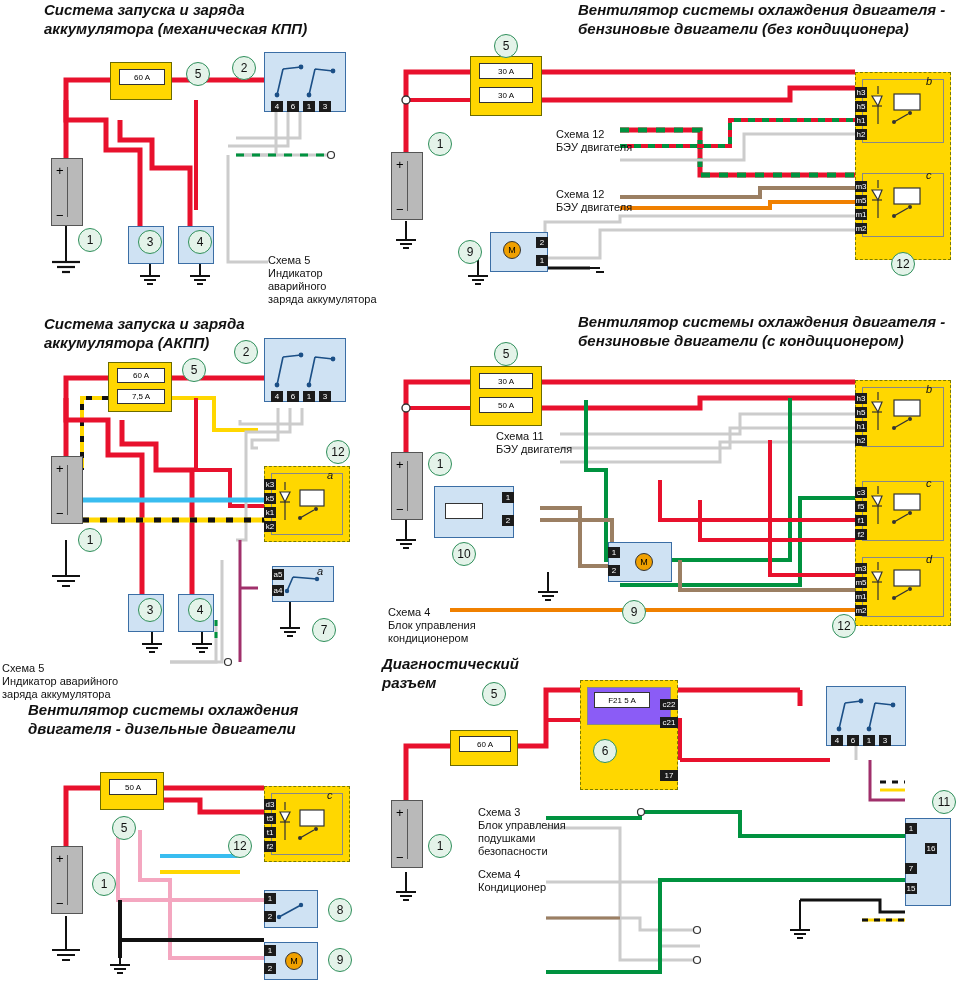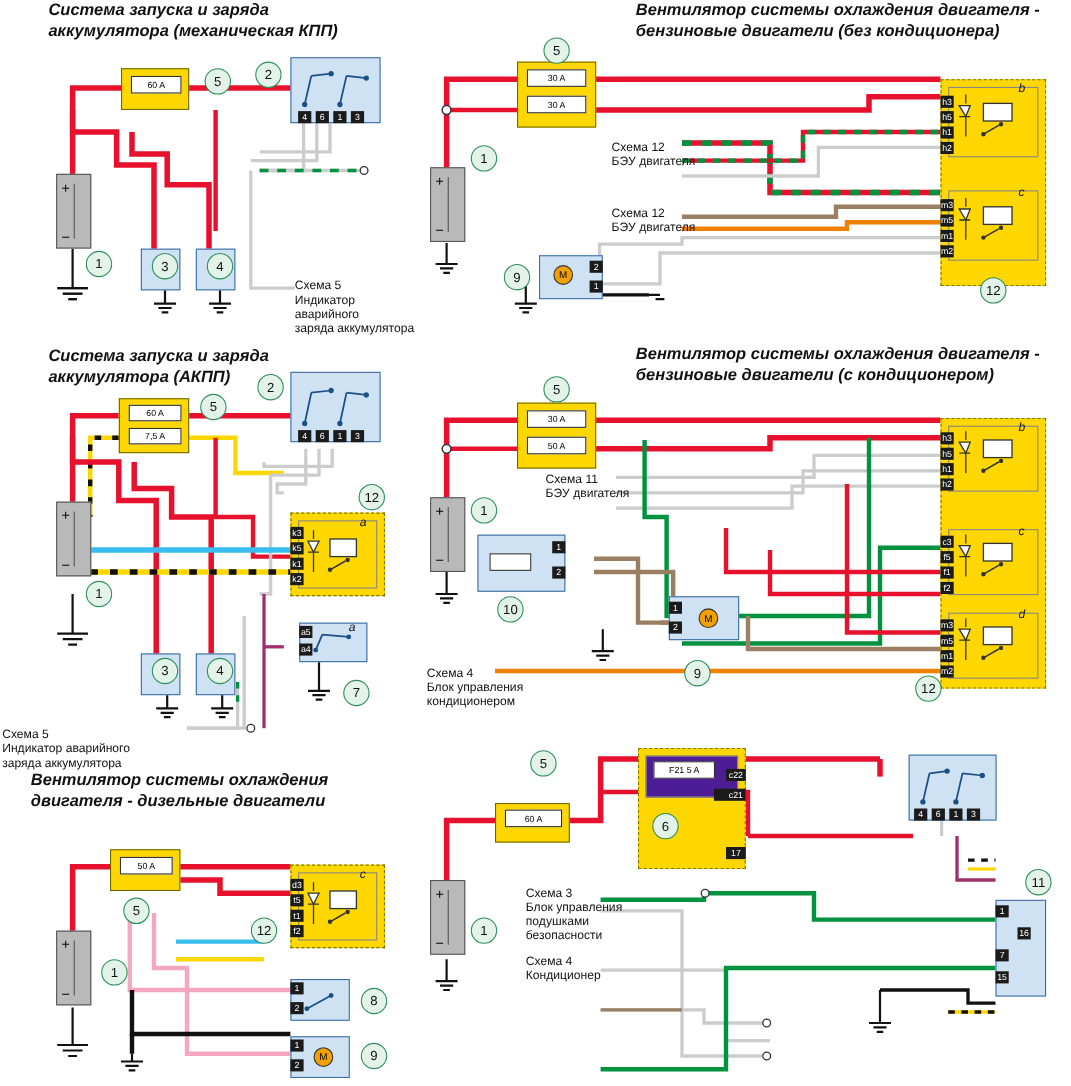--- a/index.html
+++ b/index.html
@@ -470,39 +470,41 @@
   </div>
   <div class="num" style="left:328px;top:898px;">8</div>
 
   <div class="box-lt" style="left:264px;top:942px;width:52px;height:36px;">
     <div class="motor" style="left:20px;top:9px;">M</div>
     <div class="pin" style="left:-1px;top:2px;">1</div>
     <div class="pin" style="left:-1px;top:20px;">2</div>
   </div>
   <div class="num" style="left:328px;top:948px;">9</div>
 
+  <div class="ttl" style="left:382px;top:654px;width:200px;">Диагностический
+разъем</div>
 
   <div class="battery" style="left:391px;top:800px;">
     <span class="plus">+</span>
       <span class="mid"></span>
       <span class="minus">−</span>
   </div>
   <div class="num" style="left:428px;top:834px;">1</div>
 
   <div class="fusebox" style="left:450px;top:730px;width:66px;height:34px;">
     <div class="fuse" style="left:8px;top:5px;width:50px;height:14px;">60 A</div>
   </div>
   <div class="num" style="left:482px;top:682px;">5</div>
 
   <div class="ecu" style="left:580px;top:680px;width:96px;height:108px;">
-    <div style="position:absolute;left:6px;top:6px;right:6px;height:36px;background:#4c1d95;border:1px solid #888;">
+    <div style="position:absolute;left:6px;top:6px;right:6px;height:36px;background:#8b5cf6;border:1px solid #888;">
       <div class="fuse" style="left:6px;top:4px;width:54px;height:14px;">F21 5 A</div>
     </div>
     <div class="pin" style="right:-1px;top:18px;width:18px;">c22</div>
-    <div class="pin" style="right:-1px;top:36px;width:18px;padding-left:11px;">c21</div>
+    <div class="pin" style="right:-1px;top:36px;width:18px;">c21</div>
     <div class="pin" style="right:-1px;bottom:8px;width:18px;">17</div>
     <div class="num" style="left:12px;top:58px;">6</div>
   </div>
 
   <div class="relay" style="left:826px;top:686px;width:78px;height:58px;">
     <svg viewBox="0 0 78 58" style="position:absolute;left:0;top:0;width:78px;height:58px;">
       <path d="M12 42 L18 16 M18 16 L34 14 M42 42 L48 16 M48 16 L66 18" stroke="#1b4f86" stroke-width="1.6" fill="none"></path>
       <circle cx="12" cy="42" r="2.4" fill="#1b4f86"></circle>
         <circle cx="34" cy="14" r="2.4" fill="#1b4f86"></circle>
       <circle cx="42" cy="42" r="2.4" fill="#1b4f86"></circle>

